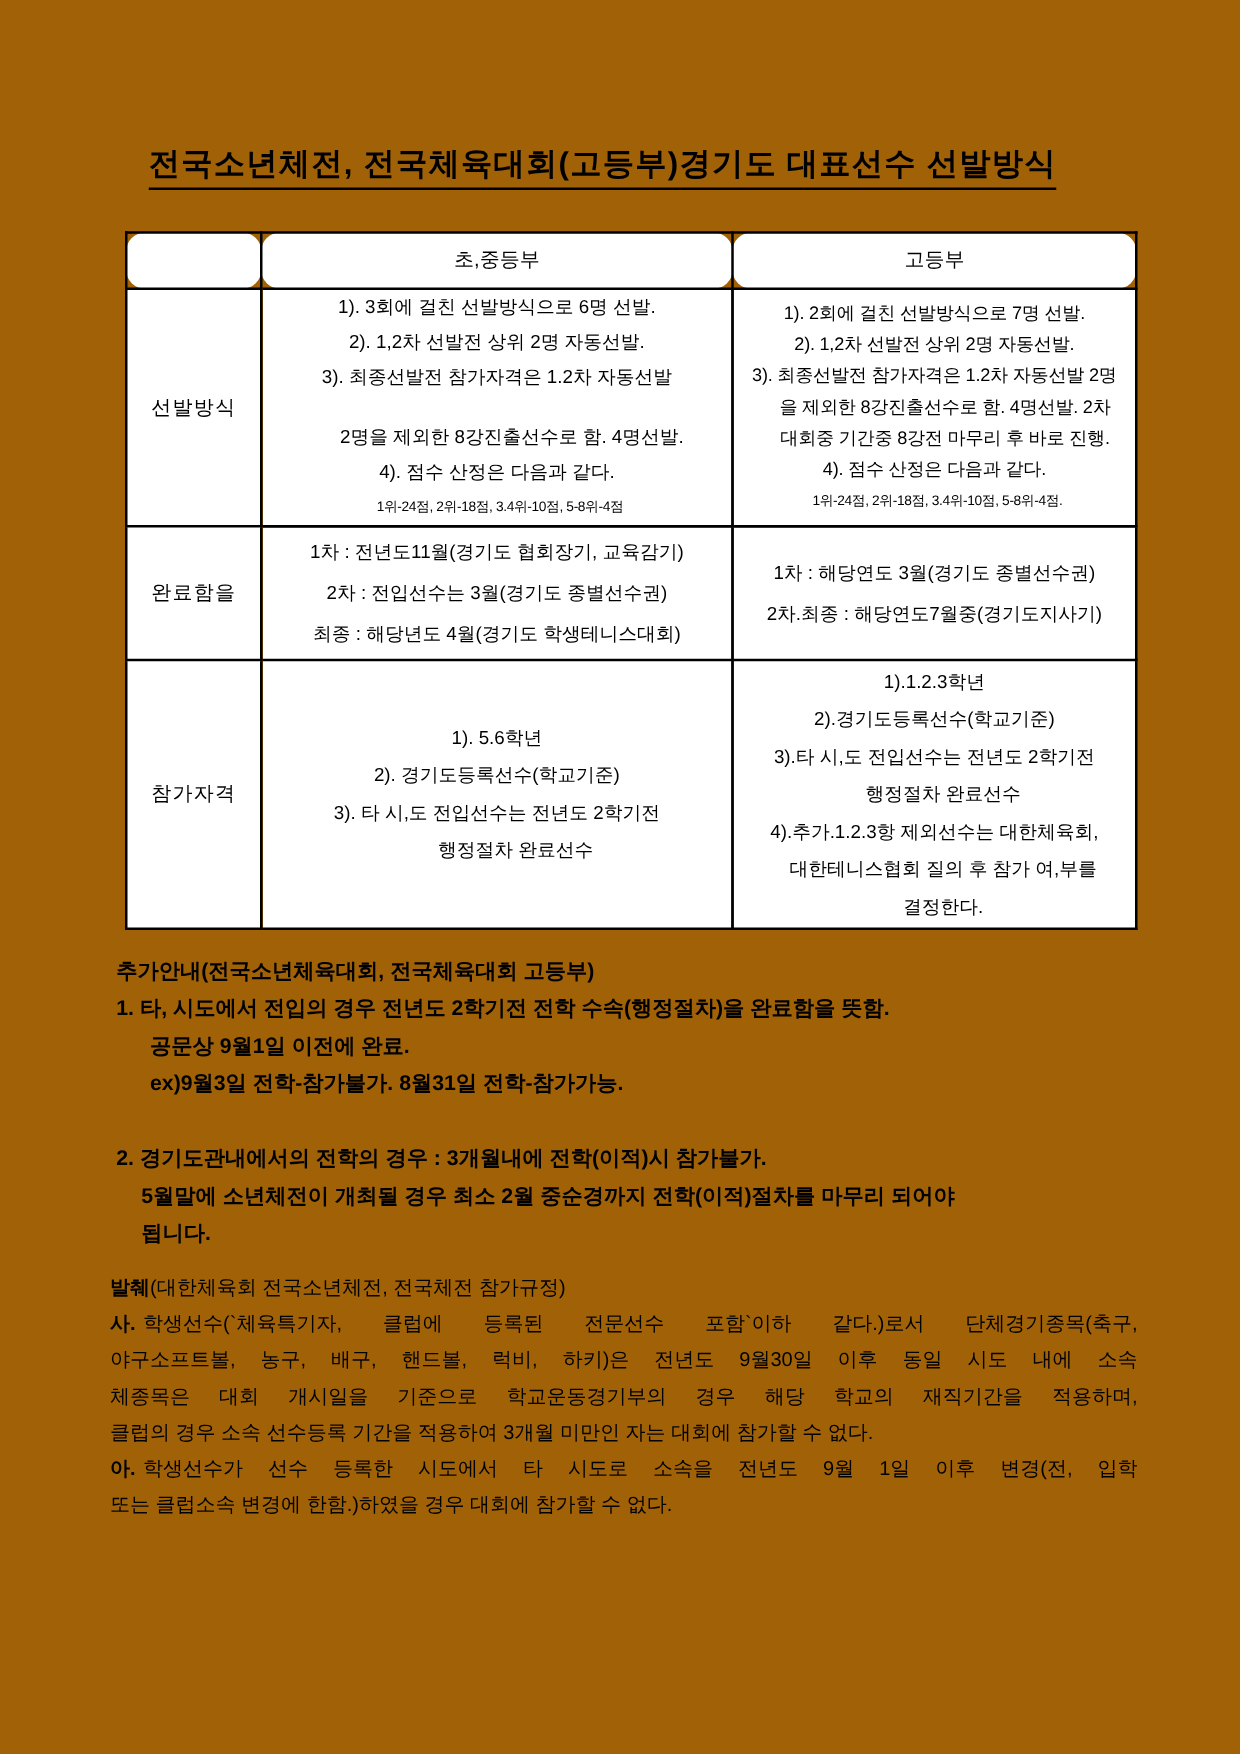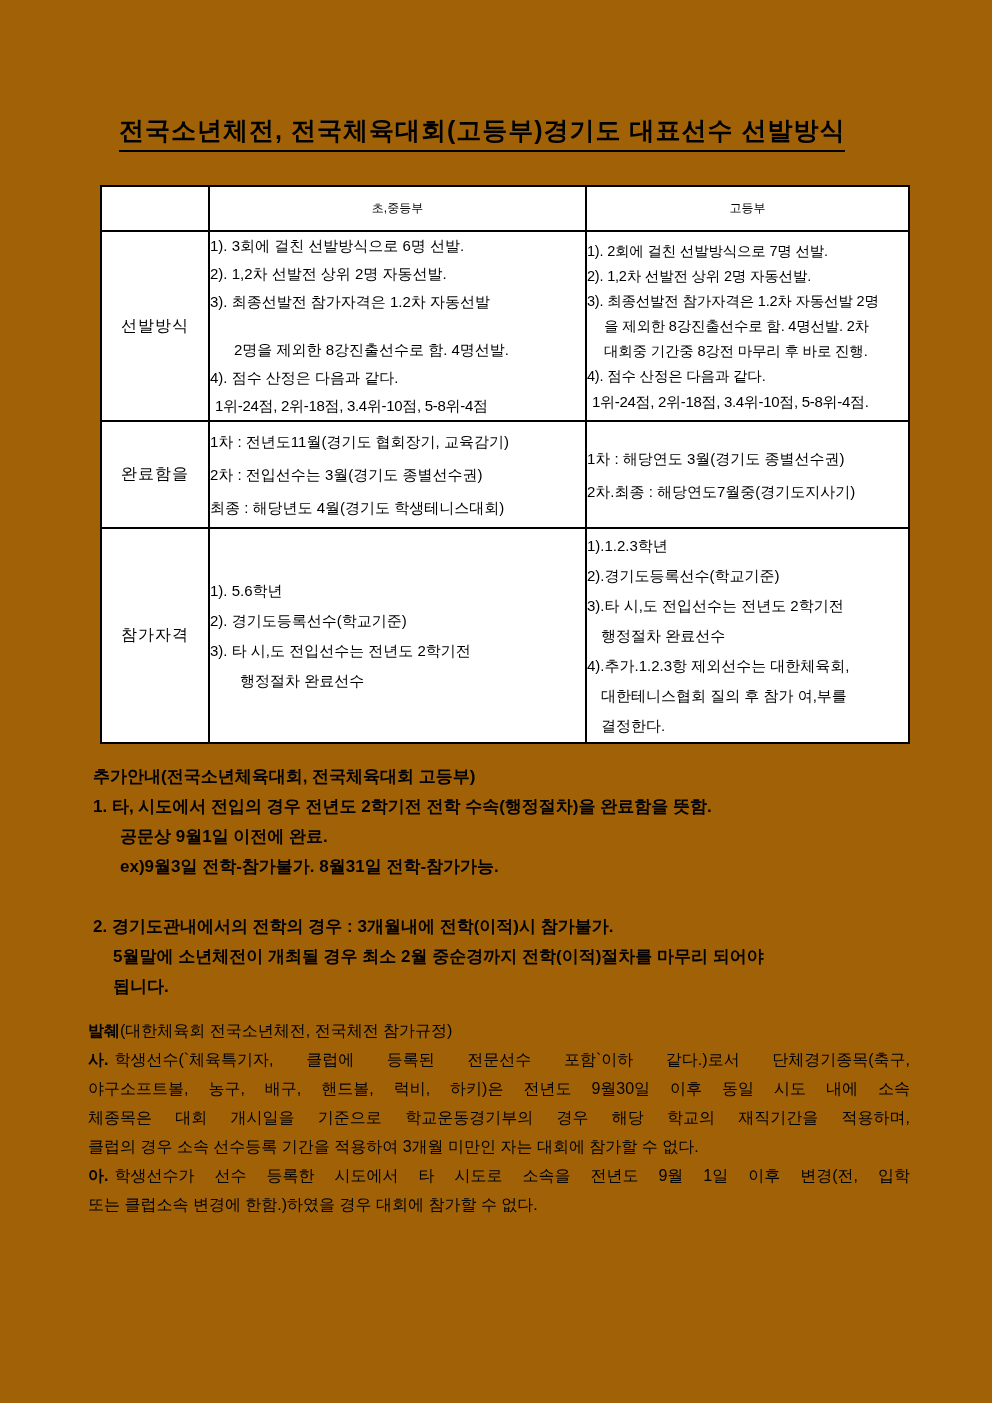--- a/index.html
+++ b/index.html
@@ -39,47 +39,48 @@
     border: 2px solid #000;
     padding: 0;
     background: #fff;
   }
   tr.tr-head  { height: 45px; }
   tr.tr-row0  { height: 178px; }
   tr.tr-row1  { height: 107px; }
   tr.tr-row2  { height: 215px; }
   th.col-head {
     font-weight: normal;
-    font-size: 12px;
+    font-size: 16px;
     text-align: center;
     vertical-align: middle;
+    border-radius: 15px;
   }
   td.row-label {
     text-align: center;
     vertical-align: middle;
     font-size: 16px;
     letter-spacing: 1px;
   }
   td.cell {
     vertical-align: middle;
     padding: 4px 6px 4px 10px;
     font-size: 15px;
     overflow: hidden;
   }
-  .ln { white-space: nowrap; overflow: hidden; }
+  .ln { white-space: nowrap; overflow: hidden; text-align: center; }
   td.lh28 .ln { line-height: 28px; }
   td.lh25 .ln { line-height: 25px; }
   td.lh33 .ln { line-height: 33px; }
   td.lh30 .ln { line-height: 30px; }
   td.cell-r0h { font-size: 14.5px; letter-spacing: -0.2px; }
   .ind-a { padding-left: 24px; margin-top: 20px; }   
   .ind-b { padding-left: 17px; }   
   .ind-c { padding-left: 30px; }   
   .ind-d { padding-left: 14px; }   
-  .score { padding-left: 5px; font-size: 15px; letter-spacing: -0.3px; }
+  .score { padding-left: 5px; font-size: 11px; letter-spacing: -0.3px; }
 
   .notes {
     position: absolute;
     left: 93px;
     top: 762px;
     width: 822px;
     font-size: 17px;
     font-weight: bold;
     line-height: 30px;
   }

